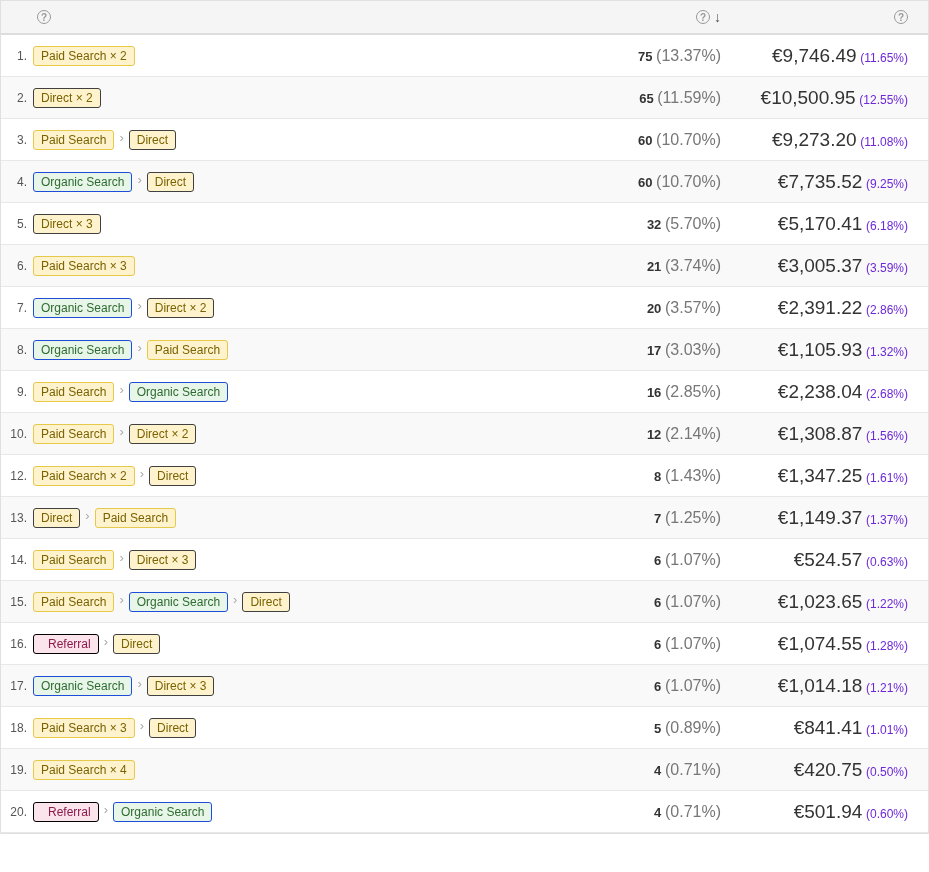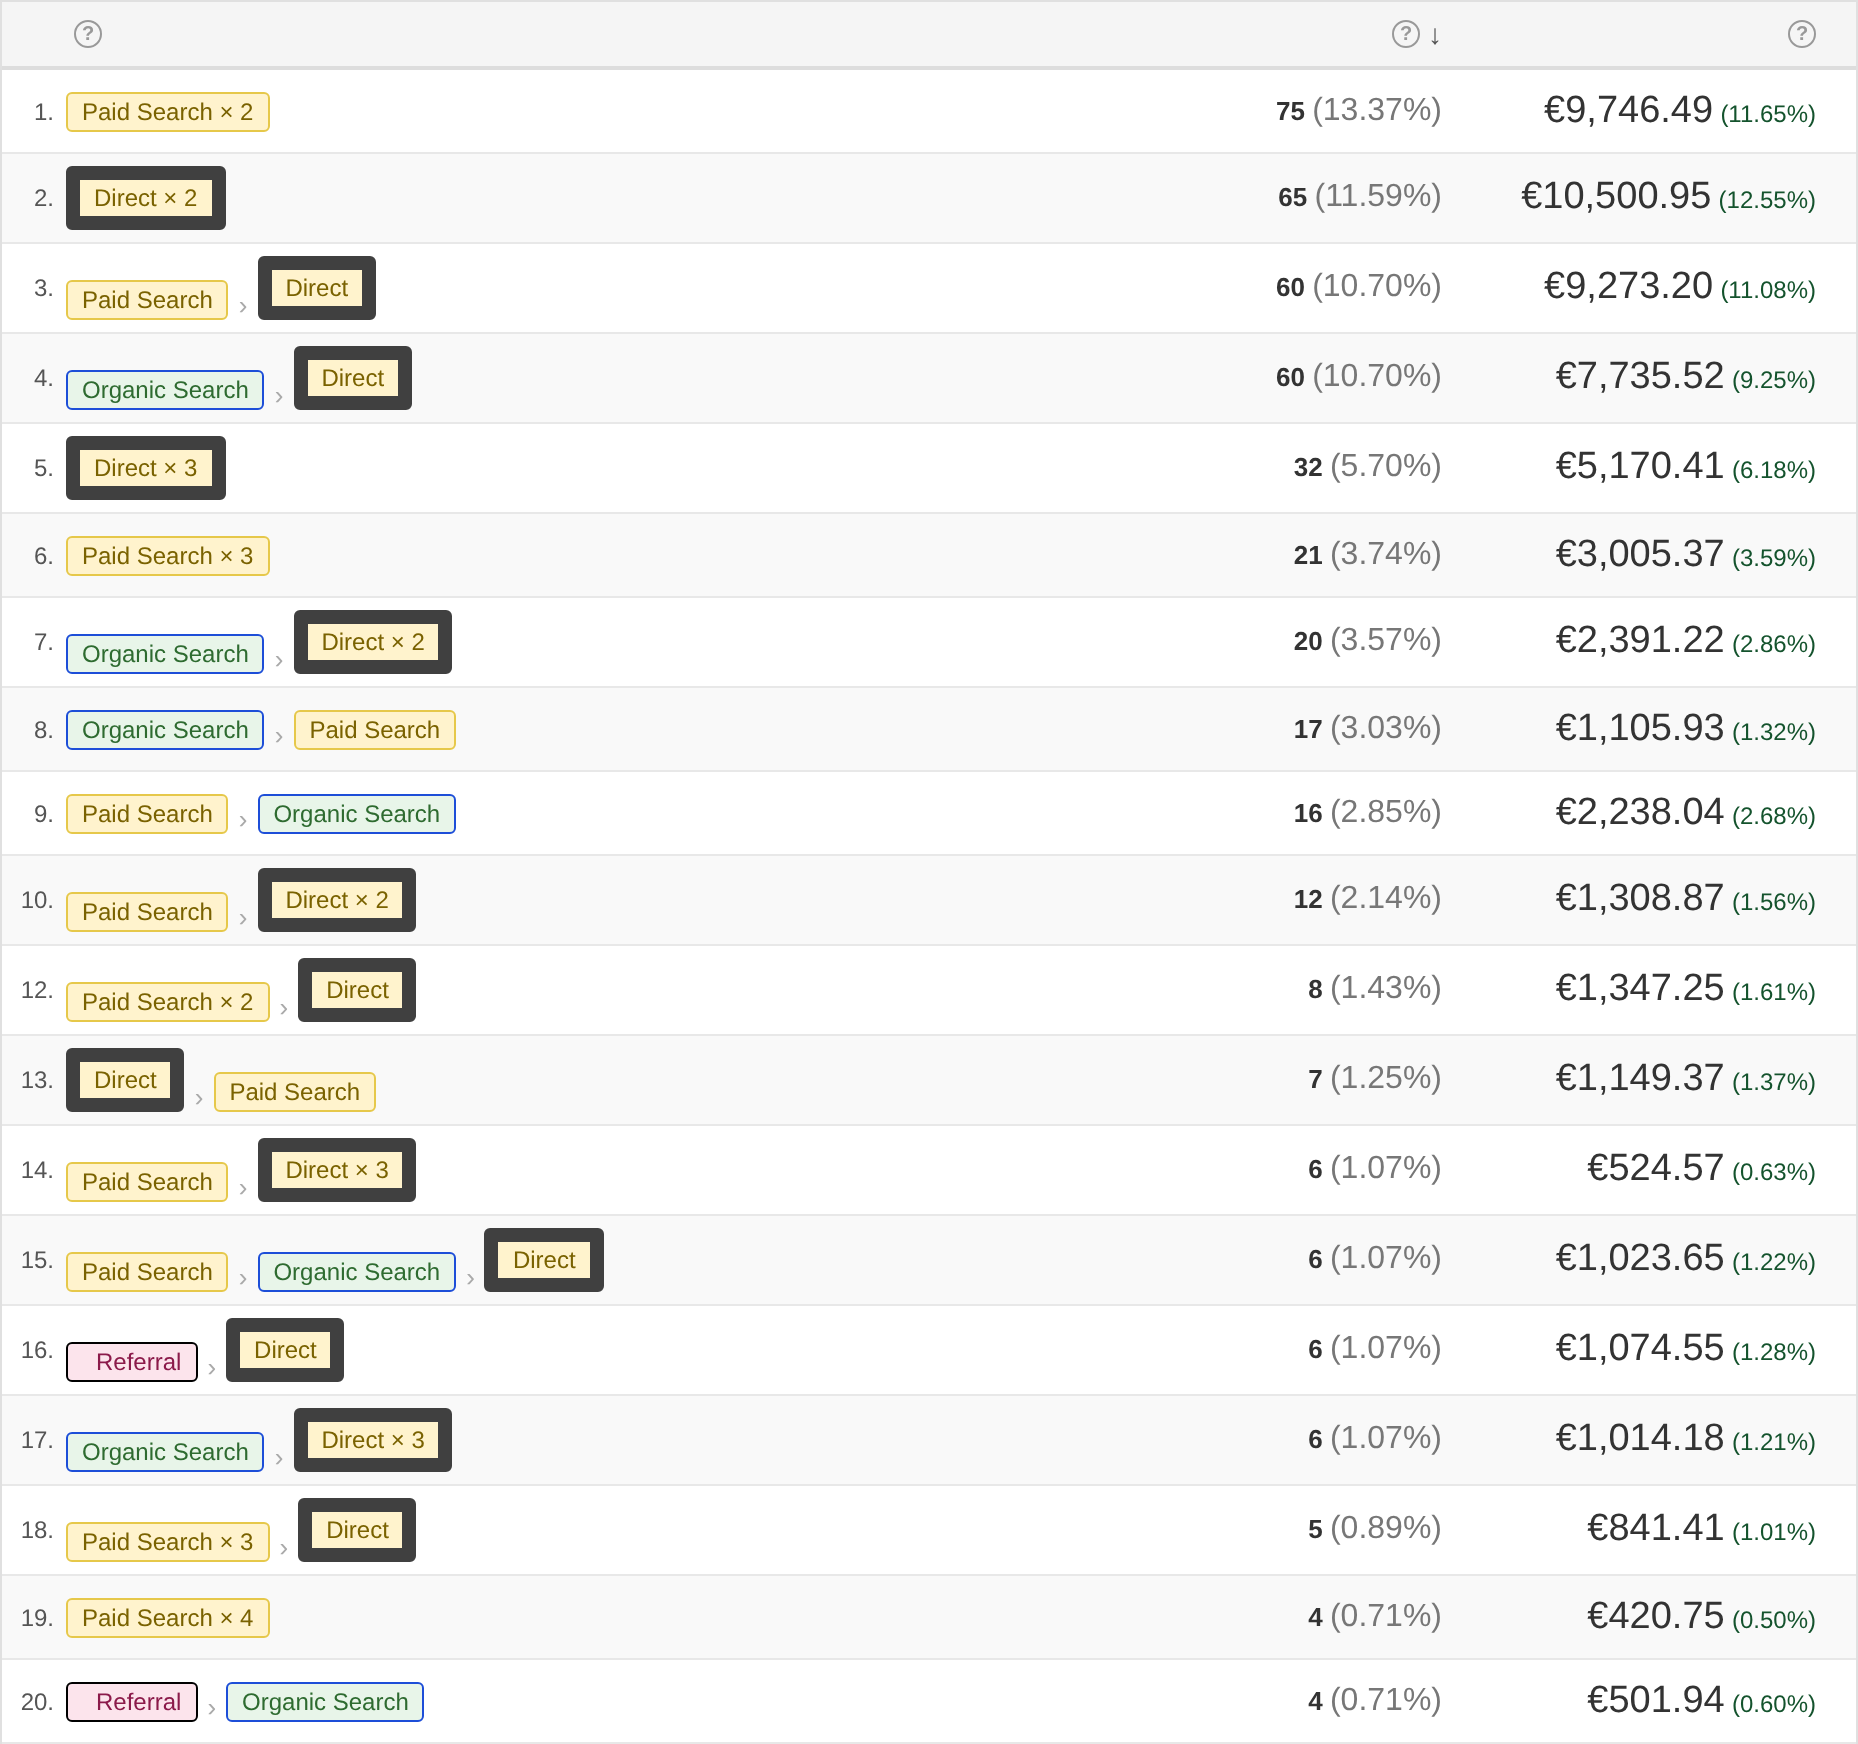--- a/index.html
+++ b/index.html
@@ -64,21 +64,21 @@
     .row-num {
       flex: 0 0 32px;
       text-align: right;
       padding-right: 6px;
       color: #555;
       font-size: 12px;
     }
     .row-path {
       flex: 0 0 523px;
       display: flex;
-      align-items: flex-end;
+      align-items: flex-start;
       flex-wrap: wrap;
       gap: 4px;
     }
     .row-conversions {
       flex: 0 0 185px;
       text-align: right;
       padding-right: 20px;
     }
     .row-value {
       flex: 1;
@@ -90,42 +90,42 @@
       font-size: 13px;
     }
     .conv-pct {
       color: #777;
       font-size: 16px;
     }
     .val-main {
       font-size: 19px;
     }
     .val-pct {
-      color: #14532d;
+      color: #6d28d9;
       font-size: 12px;
       margin-top: 48px;
     }
     
     .tag {
       display: inline-flex;
       align-items: center;
       border-radius: 3px;
       padding: 2px 7px;
       font-size: 12px;
       font-weight: 500;
       white-space: nowrap;
     }
     .tag-paid {
       background: #fff3cd;
       border: 1px solid #e6c84a;
       color: #7a6200;
     }
     .tag-direct {
       background: #fff3cd;
-      border: 7px solid #404040;
+      border: 1px solid #404040;
       color: #7a6200;
     }
     .tag-organic {
       background: #e8f5e9;
       border: 1px solid #1d4ed8;
       color: #2e6b30;
     }
     .tag-referral {
       background: #fce4ec;
       border: 1px solid #000000;

